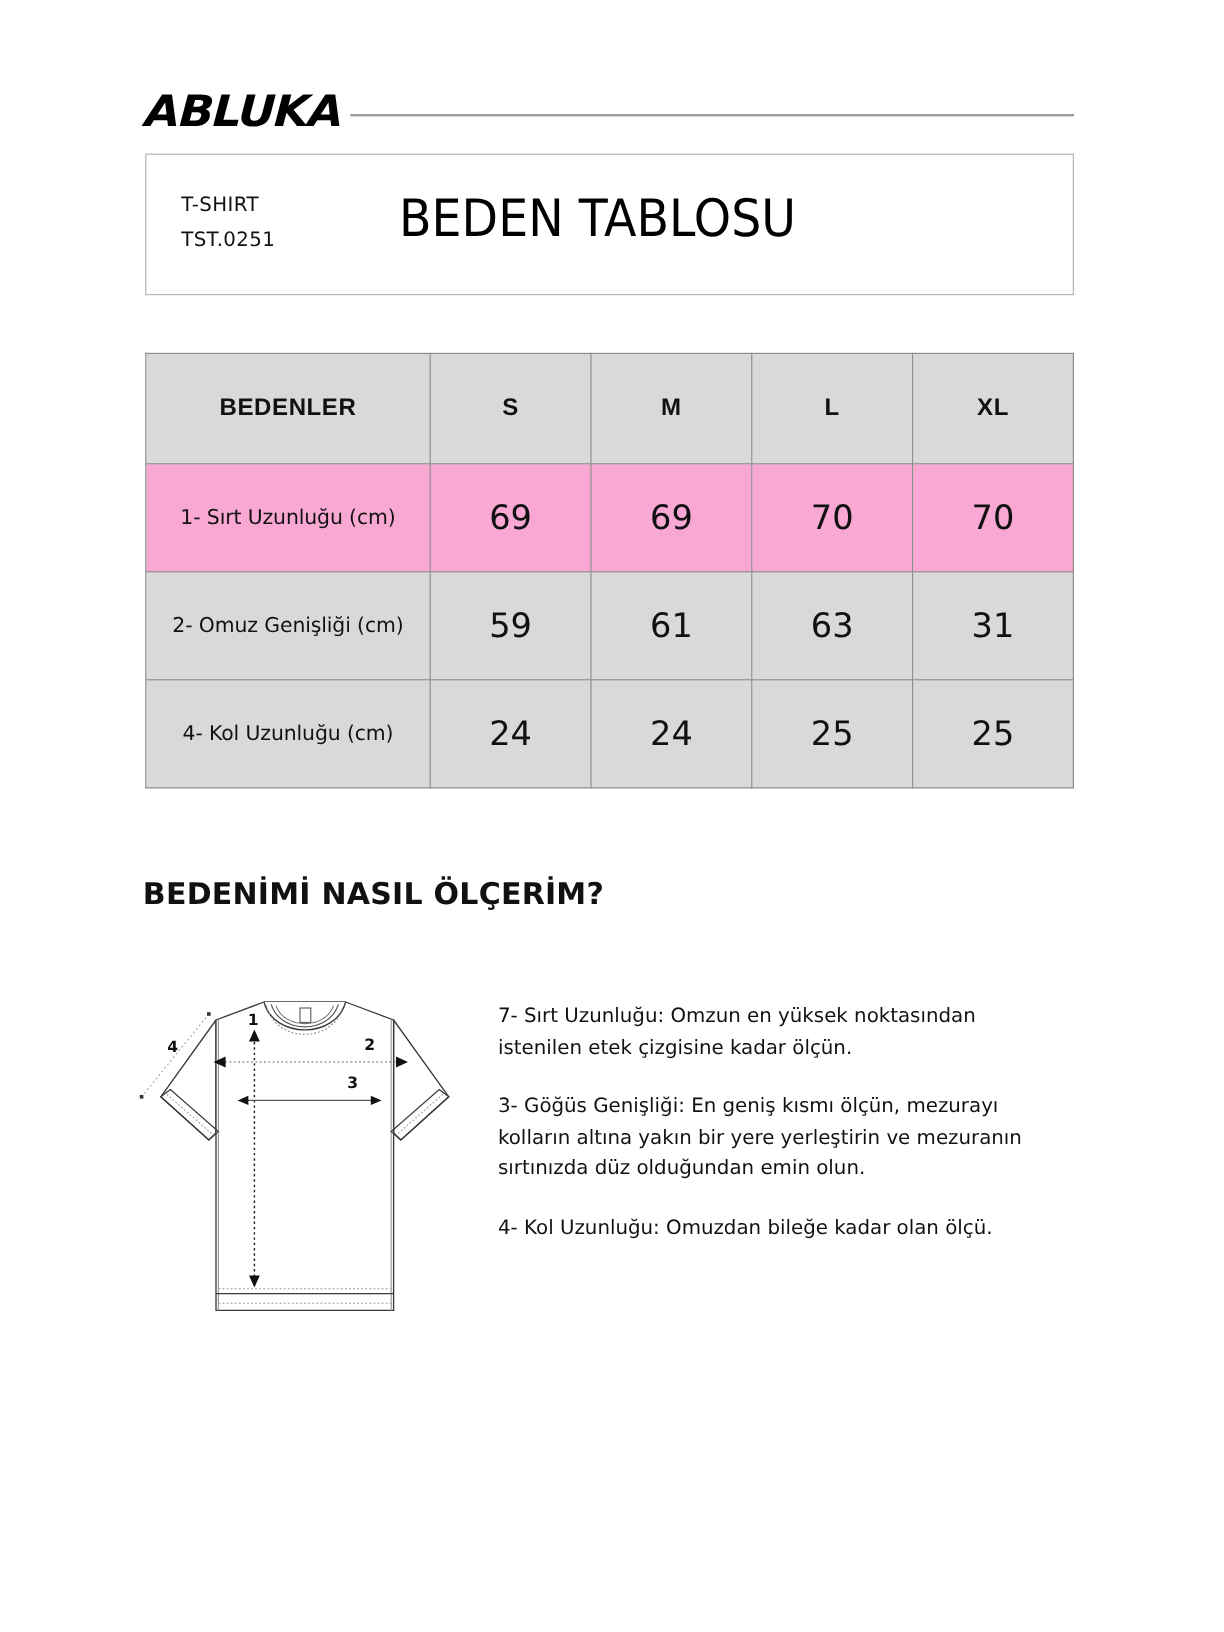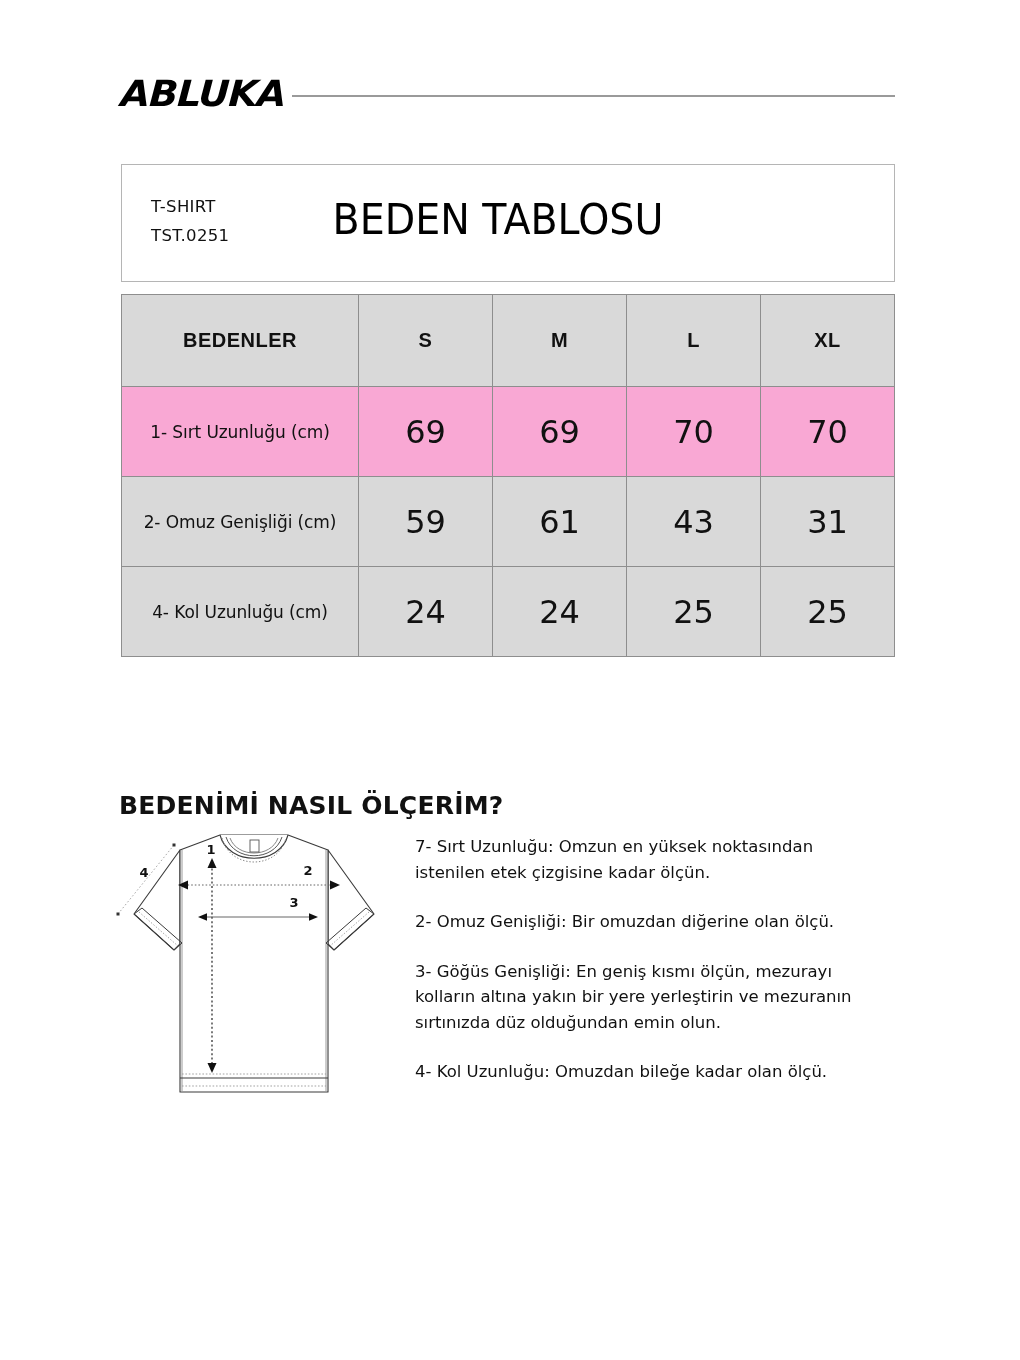--- a/index.html
+++ b/index.html
@@ -44,21 +44,20 @@
     margin-top: 4px;
   }
 
   
   #header-box {
     position: absolute;
     left: 121px; top: 128px;
     width: 774px; height: 118px;
     border: 1px solid #b5b5b5;
     background: #ffffff;
-    margin-top: 36px;
   }
   #header-code {
     position: absolute;
     left: 29px; top: 28px;
     line-height: 1.75;
   }
   #header-code div {
     font-size: 16.5px;
     letter-spacing: 0.3px;
     color: #111111;
@@ -99,35 +98,35 @@
     font-size: 20px;
     letter-spacing: 0.5px;
   }
   #size-table .row-label {
     font-size: 17px;
     letter-spacing: -0.1px;
     font-family: "DejaVu Sans", sans-serif;
     font-weight: normal;
   }
   #size-table .row-val {
-    font-size: 32px;
+    font-size: 28px;
     font-family: "DejaVu Sans", sans-serif;
     font-weight: normal;
   }
   #size-table tbody tr { height: 90px; }
   #size-table tbody tr.shaded td { background: #d9d9d9; margin-top: 36px; }
   #size-table tbody tr.plain td { background: #f9a8d4; }
   #size-table col.c0 { width: 237px; }
   #size-table col.c1, #size-table col.c2,
   #size-table col.c3, #size-table col.c4 { width: 134px; }
 
   
   #how-heading {
     position: absolute;
-    left: 119px; top: 791px;
+    left: 119px; top: 730px;
     font-family: "DejaVu Sans", sans-serif;
     font-weight: bold;
     font-size: 25px;
     letter-spacing: 0.2px;
     color: #111111;
   }
   #tee-figure {
     position: absolute;
     left: 112px; top: 822px;
     width: 290px; height: 290px;
@@ -184,21 +183,21 @@
       <td class="row-label">1- Sırt Uzunluğu (cm)</td>
       <td class="row-val">69</td>
       <td class="row-val">69</td>
       <td class="row-val">70</td>
       <td class="row-val">70</td>
     </tr>
     <tr class="shaded">
       <td class="row-label">2- Omuz Genişliği (cm)</td>
       <td class="row-val">59</td>
       <td class="row-val">61</td>
-      <td class="row-val">43</td>
+      <td class="row-val">63</td>
       <td class="row-val">31</td>
     </tr>
     <tr class="shaded">
       <td class="row-label">4- Kol Uzunluğu (cm)</td>
       <td class="row-val">24</td>
       <td class="row-val">24</td>
       <td class="row-val">25</td>
       <td class="row-val">25</td>
     </tr>
   </tbody>
@@ -271,16 +270,15 @@
       <line x1="62" y1="23" x2="6" y2="92" stroke="#aaaaaa" stroke-width="1" stroke-dasharray="1.6 2.2"></line>
       <rect x="60.5" y="21.5" width="3" height="3" fill="#333333"></rect>
       <rect x="4.5" y="90.5" width="3" height="3" fill="#333333"></rect>
     </g>
     <text x="32" y="55" font-family="DejaVu Sans, sans-serif" font-size="13" font-weight="bold" fill="#111111" text-anchor="middle">4</text>
   </svg>
 </div>
 
 <div id="instructions">
   <p>7- Sırt Uzunluğu: Omzun en yüksek noktasından istenilen etek çizgisine kadar ölçün.</p>
-  <p>2- Omuz Genişliği: Bir omuzdan diğerine olan ölçü.</p>
   <p>3- Göğüs Genişliği: En geniş kısmı ölçün, mezurayı kolların altına yakın bir yere yerleştirin ve mezuranın sırtınızda düz olduğundan emin olun.</p>
   <p>4- Kol Uzunluğu: Omuzdan bileğe kadar olan ölçü.</p>
 </div>
 
 </body></html>

